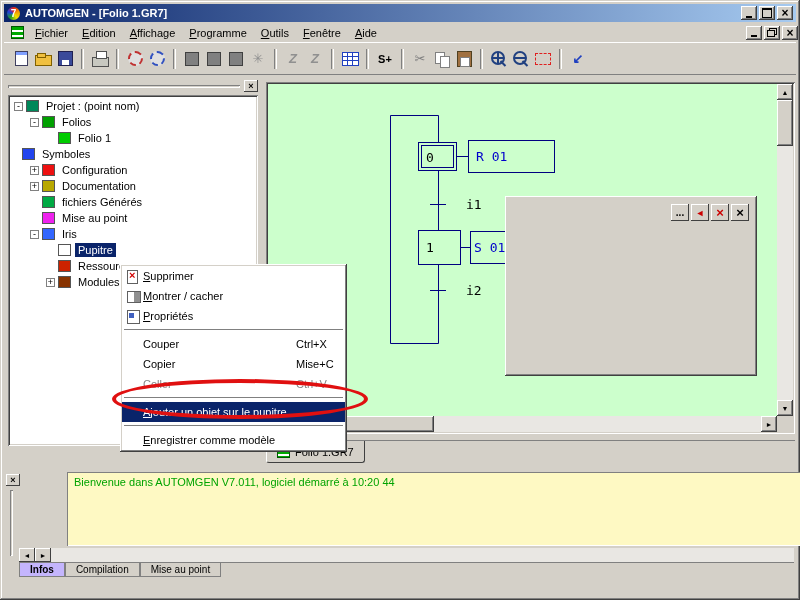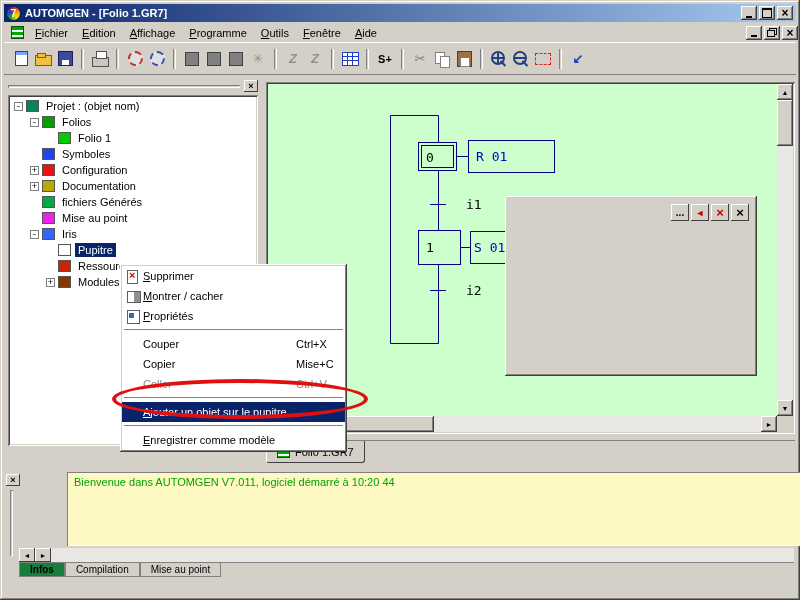--- a/index.html
+++ b/index.html
@@ -138,21 +138,21 @@
   .log-x { position:absolute; left:2px; top:4px; }
   .log-grip { position:absolute; left:6px; top:20px; width:3px; height:66px; background:#d4d0c8; box-shadow: inset 1px 1px 0 #808080, inset -1px -1px 0 #fff; }
   .log-area { position:absolute; left:15px; top:2px; width:775px; height:74px; background:#fef9c3; padding:4px 7px; overflow:hidden;
     box-shadow: inset 1px 1px 0 #808080, inset -1px -1px 0 #fff; margin-left: 48px; }
   .log-msg { color:#00a300; }
   .log-scroll { position:absolute; left:15px; top:78px; width:775px; height:14px; display:flex; background:#e9e7e3; }
   .sbtn-s { width:16px; height:14px; flex:none; display:flex; align-items:center; justify-content:center; font-size:7px;
     background:#d4d0c8; box-shadow: inset -1px -1px 0 #404040, inset 1px 1px 0 #fff; }
   .log-tabs { position:absolute; left:15px; top:92px; width:775px; height:15px; display:flex; border-top:1px solid #808080; }
   .btab { height:14px; padding:0 10px; display:flex; align-items:center; background:#d4d0c8; border:1px solid #808080; border-top:none; font-size:10px; }
-  .btab.sel { background:#15803d; font-weight:bold; }
+  .btab.sel { background:#c4b5fd; font-weight:bold; }
 
   
   .statusbar { position:absolute; left:4px; top:576px; width:792px; height:21px; display:flex; align-items:center; gap:3px; padding:2px 2px;margin-top:40px; }
   .sb { height:17px; padding:2px 6px; box-shadow: inset 1px 1px 0 #808080, inset -1px -1px 0 #fff; }
   .sb-grow { flex:1; }
   .grip2 { width:13px; height:13px; margin-left:28px; align-self:flex-end;
     background:repeating-linear-gradient(135deg,transparent 0 2px,#808080 2px 3px,#fff 3px 4px); }
 
   u { text-decoration:underline; }
   svg text { font-family:"DejaVu Sans Mono", monospace; }
@@ -222,33 +222,33 @@
 
   <div class="grip">
     <div class="grip-line"></div>
     <div class="xbtn"></div>
   </div>
 
   <div class="tree-wrap">
     <div class="trow" style="padding-left:4px">
       <span class="tbox">-</span>
       <span class="t-ic" style="background: rgb(0, 136, 90);"></span>
-      <span class="tlabel">Projet : (objet nom)</span>
+      <span class="tlabel">Projet : (point nom)</span>
     </div>
     <div class="trow" style="padding-left:20px">
       <span class="tbox">-</span>
       <span class="t-ic" style="background: rgb(0, 160, 0);"></span>
       <span class="tlabel">Folios</span>
     </div>
     <div class="trow" style="padding-left:36px">
       <span class="tbox empty"></span>
       <span class="t-ic" style="background: rgb(0, 204, 0);"></span>
       <span class="tlabel">Folio 1</span>
     </div>
-    <div class="trow" style="padding-left:20px">
+    <div class="trow" style="">
       <span class="tbox empty"></span>
       <span class="t-ic" style="background: rgb(34, 68, 238);"></span>
       <span class="tlabel">Symboles</span>
     </div>
     <div class="trow" style="padding-left:20px">
       <span class="tbox">+</span>
       <span class="t-ic" style="background: rgb(238, 17, 17);"></span>
       <span class="tlabel">Configuration</span>
     </div>
     <div class="trow" style="padding-left:20px">

